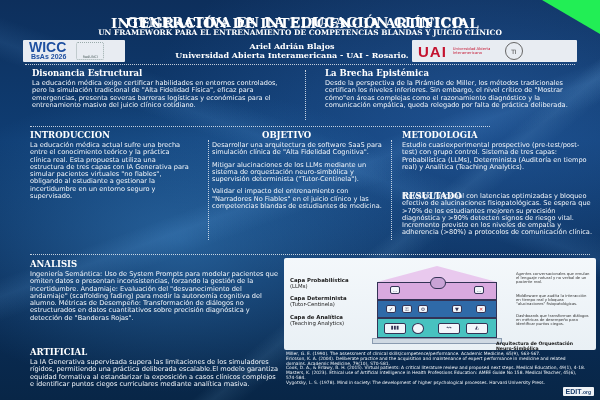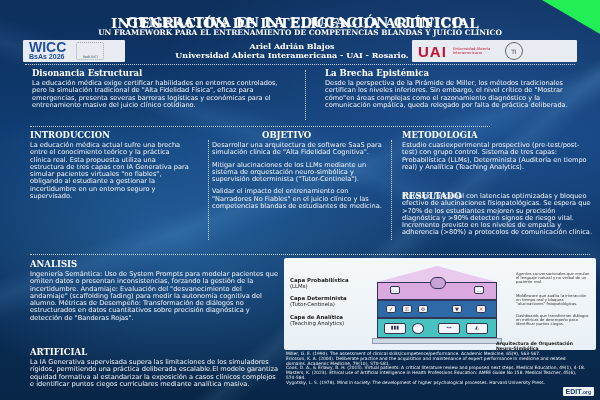--- a/index.html
+++ b/index.html
@@ -37,21 +37,21 @@
     font-size: 7.4px; line-height: 7px;
   }
   .authors {
     position: absolute; left: 142px; width: 300px; top: 42px; text-align: center;
     font-size: 8px; line-height: 9px;
   }
   .logo {
     position: absolute; top: 40px; height: 22px; background: #e8ecf2; border-radius: 1px;
     display: flex; align-items: center; justify-content: center;
   }
-  .wicc { left: 23px; width: 102px; justify-content: flex-start; padding-left: 6px; gap: 10px; }
+  .wicc { left: 23px; width: 102px; justify-content: flex-start; padding-left: 6px; gap: 10px; text-align: right; }
   .wicc .w { color: #1e4fa0; font-weight: bold; font-size: 14px; line-height: 11px; font-family: "Liberation Sans", sans-serif; }
   .wicc .y { color: #1e4fa0; font-size: 7px; font-weight: bold; font-family: "Liberation Sans", sans-serif; }
   .wicc .net { width: 28px; height: 18px; border: 1px dotted #9aa; border-radius: 2px; display: flex; align-items: flex-end; justify-content: center; font-size: 3.5px; color: #566; }
   .uai { left: 412px; width: 165px; gap: 6px; justify-content: flex-start; padding-left: 6px; }
   .uai .u { color: #c4122f; font-weight: bold; font-size: 15px; font-family: "Liberation Sans", sans-serif; letter-spacing: 1px; }
   .uai .t { color: #c4122f; font-size: 3.8px; line-height: 4px; width: 38px; }
   .uai .seal { margin-left: 8px; width: 18px; height: 18px; border-radius: 50%; border: 1.5px solid #666; display: flex; align-items: center; justify-content: center; font-size: 6px; color: #444; }
   .dots { position: absolute; height: 0; border-top: 1px dotted rgba(255,255,255,0.75); }
   .vdots { position: absolute; width: 0; border-left: 1px dotted rgba(255,255,255,0.75); }
   .h2 { position: absolute; font-size: 8.5px; line-height: 9px; }

